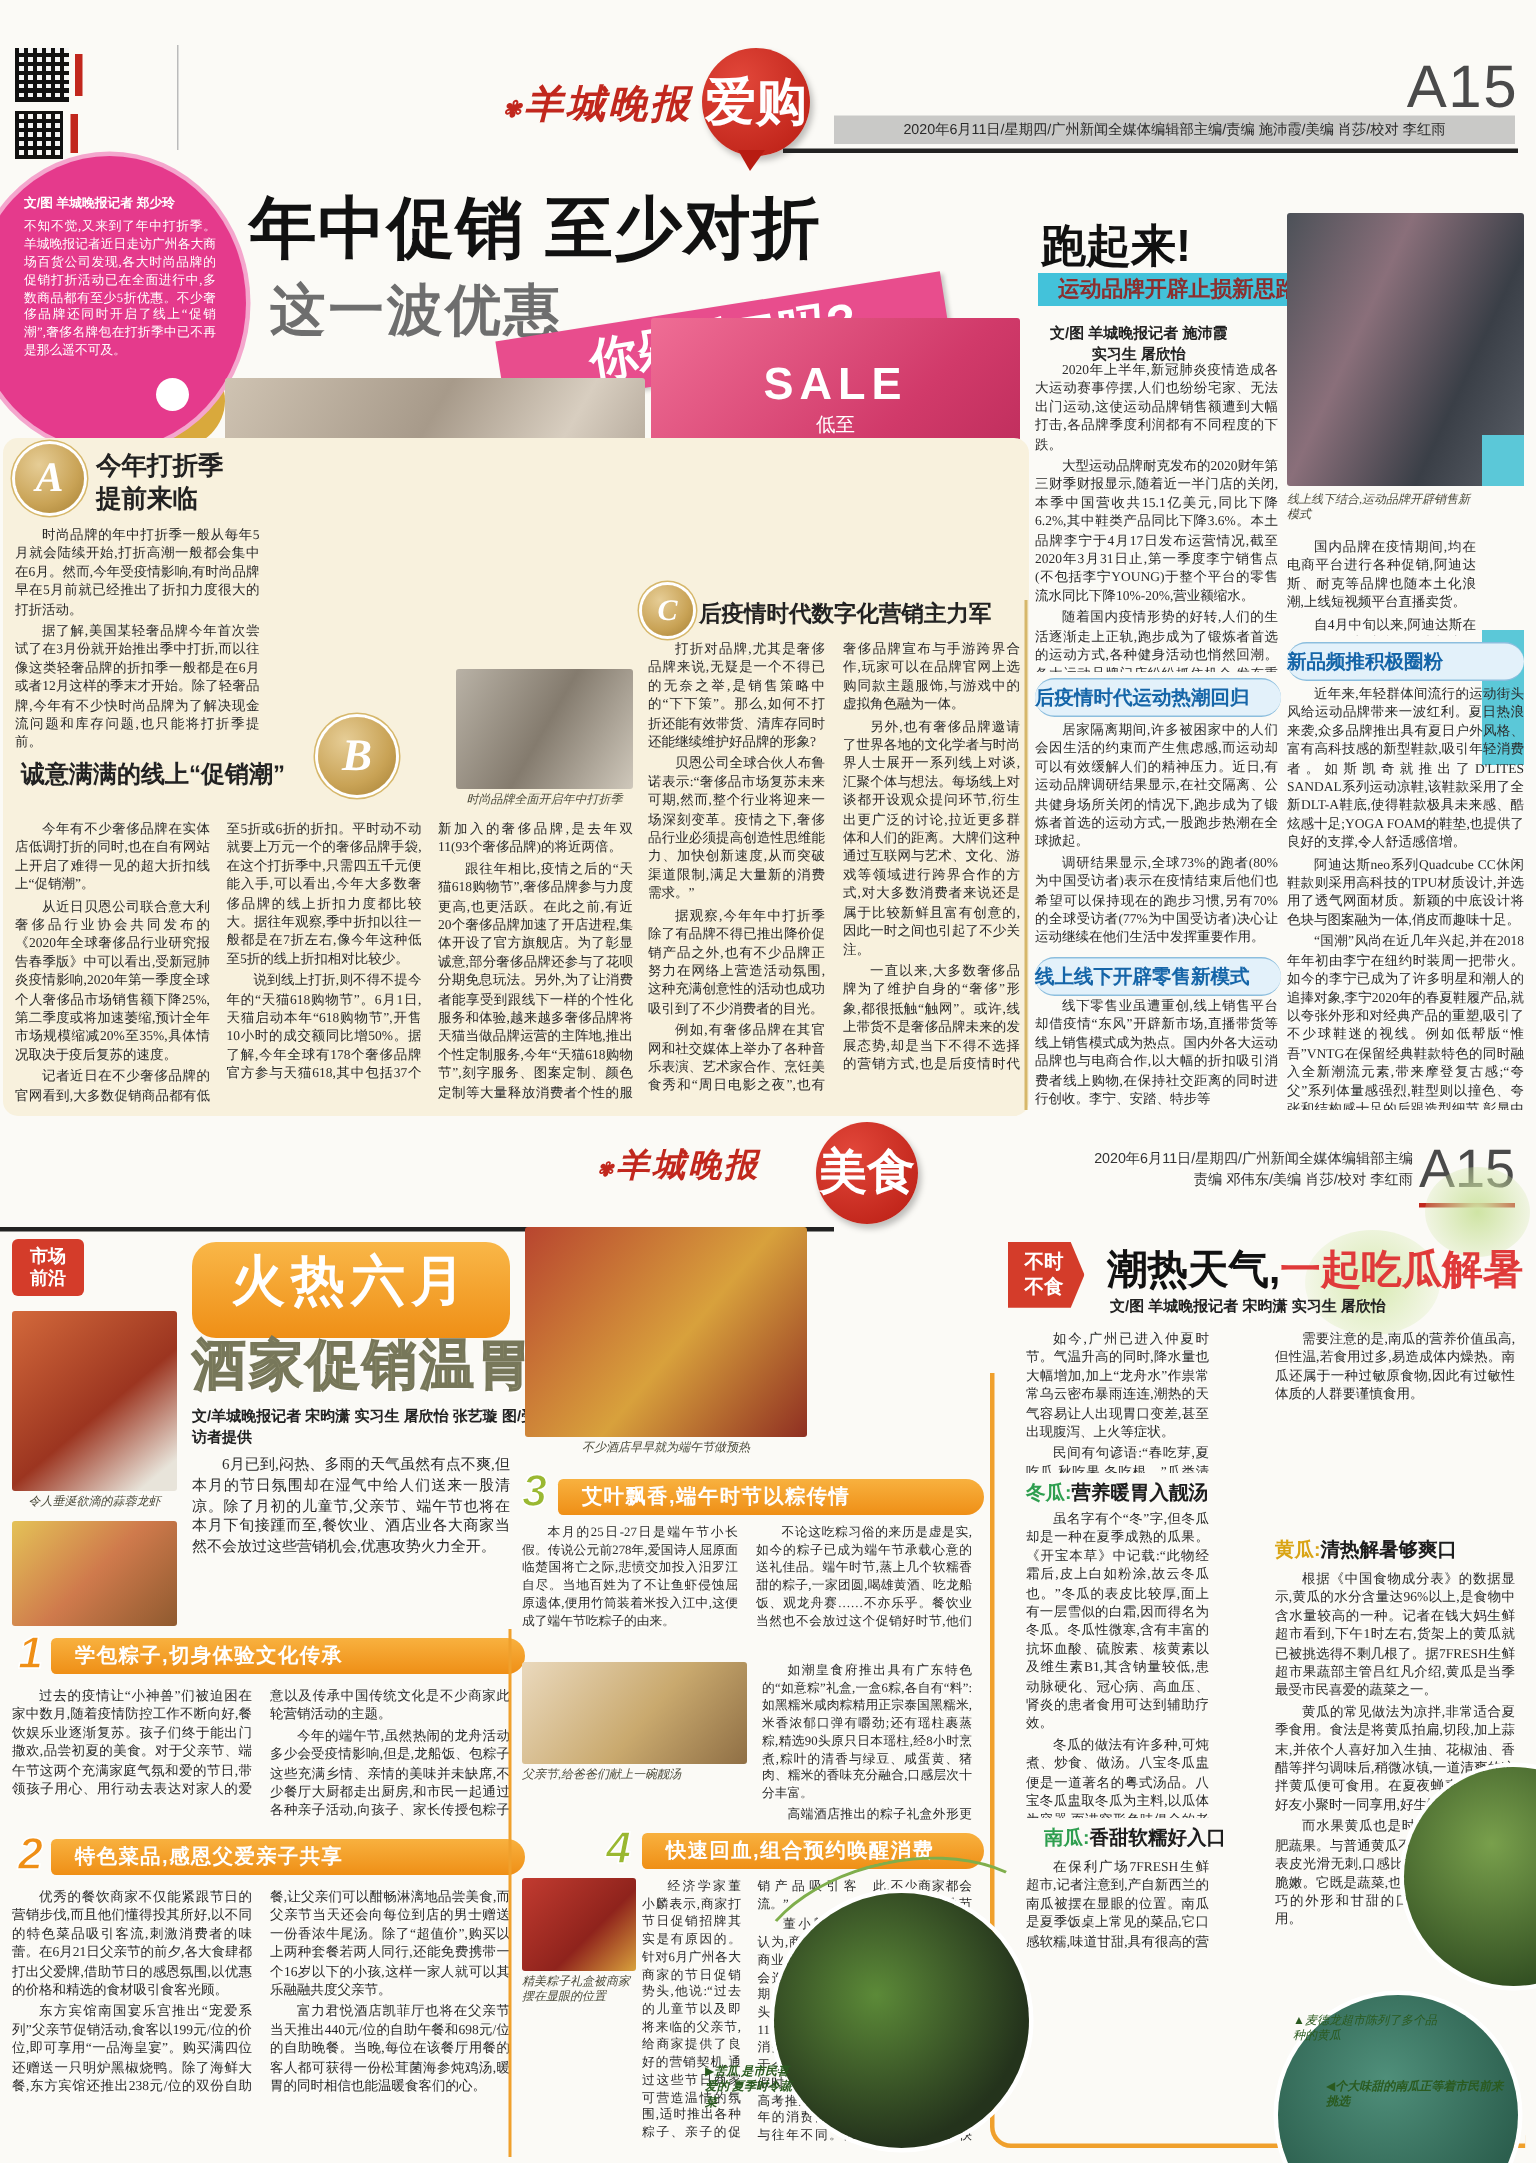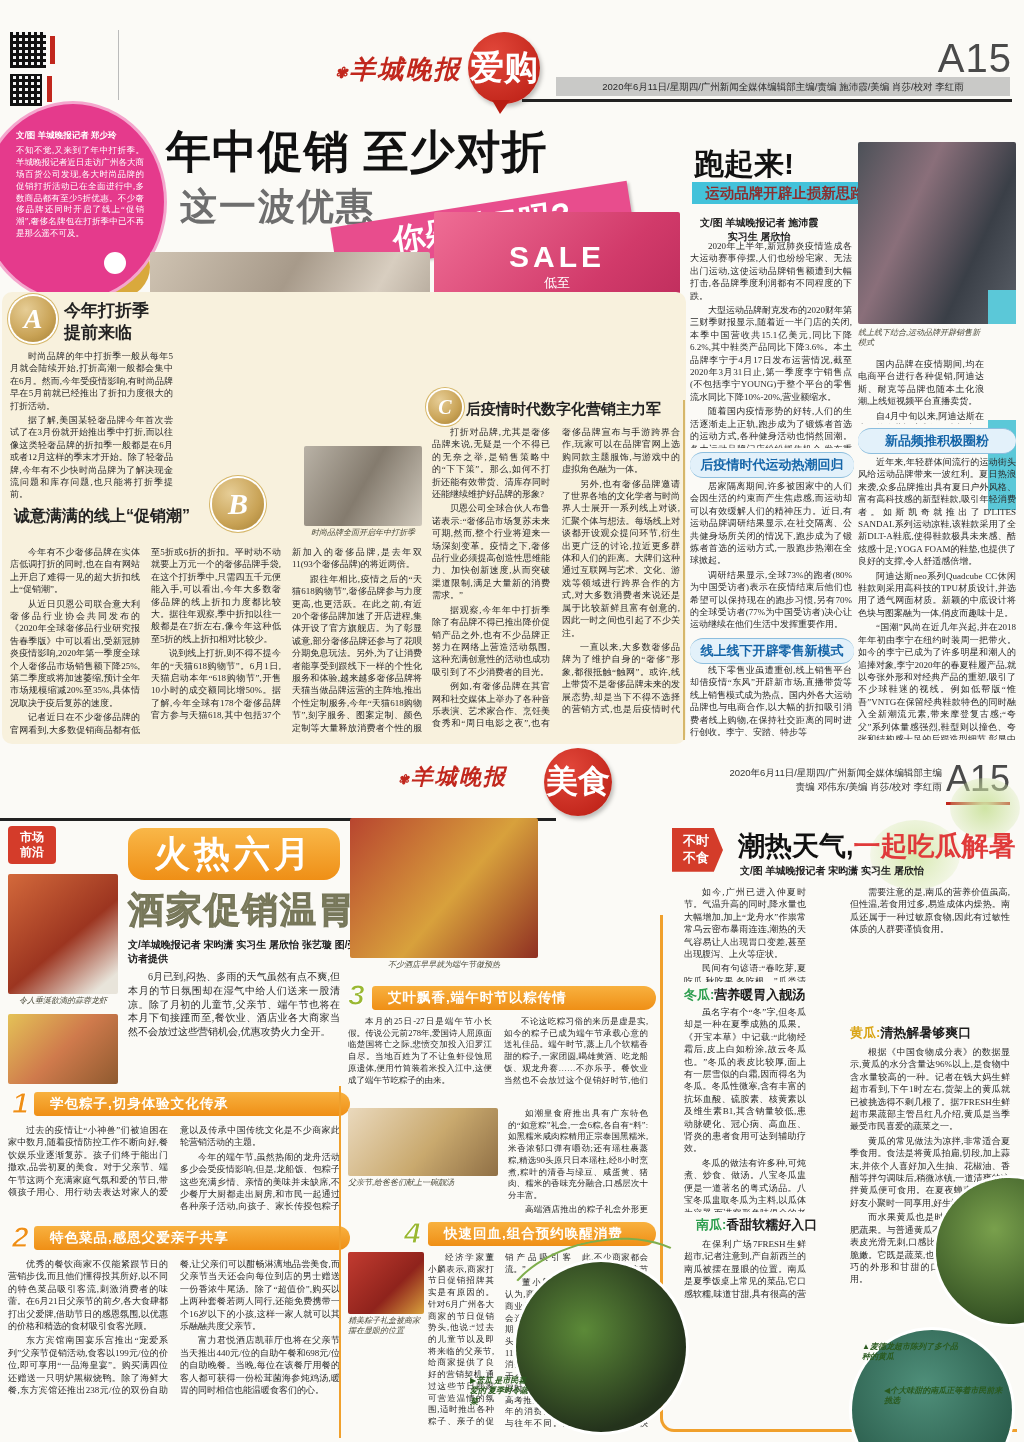--- a/index.html
+++ b/index.html
@@ -10,21 +10,21 @@
   .txt{font-size:9px;line-height:1.38;text-align:justify;color:#2a2a2a;overflow:hidden;}
   .txt p{margin:0 0 2px 0;text-indent:2em;}
   .cap{font-size:8px;line-height:1.3;color:#4a4a3a;font-style:italic;overflow:hidden;}
   .cols2{column-count:2;column-gap:12px;}
   .cols3{column-count:3;column-gap:11px;}
   .goldcoin{border-radius:50%;background:radial-gradient(circle at 35% 30%,#e6cd96,#c9a356 60%,#a57f33);
         color:#fff;display:flex;align-items:center;justify-content:center;
         font-family:"Liberation Serif",serif;font-style:italic;font-weight:bold;
         box-shadow:0 0 0 2px #fff,0 0 0 3px #d6b76a;}
   .bluebar{background:#e3f1fa;border-top:1px solid #8cbede;border-bottom:1px solid #8cbede;
-        color:#1565a8;text-align:center;font-size:13px;padding:3px 0;border-radius:13px;}
+        color:#1565a8;text-align:left;font-size:13px;padding:3px 0;border-radius:13px;}
   .greenhead{font-size:13px;font-family:"Liberation Sans",sans-serif;font-weight:bold;}
   .obar{background:linear-gradient(180deg,#f8b13f,#ef8f16);border-radius:4px 14px 14px 4px;
         color:#fff;font-size:13.5px;line-height:24px;padding-left:16px;letter-spacing:1px;}
   .bignum{font-size:30px;-webkit-text-stroke:1px #fff;text-shadow:0 0 2px #fff;font-family:"Liberation Sans",sans-serif;font-weight:bold;font-style:italic;}
   .ph{border-radius:2px;}
   .qr{background:
       repeating-linear-gradient(0deg,#111 0 3px,transparent 3px 6px),
       repeating-linear-gradient(90deg,#111 0 3px,#f4f4f4 3px 6px);}
   .circle-ph{border-radius:50%;box-shadow:0 0 0 3px #fff;}
 </style>
@@ -157,21 +157,21 @@
   <div class="abs" style="left:0;top:818px;width:556px;height:3px;background:#222;"></div>
   <div class="abs" style="left:870px;top:820px;width:90px;height:70px;border-radius:50%;background:radial-gradient(circle,#d8eab2,rgba(216,234,178,0));"></div>
   <div class="abs" style="left:950px;top:778px;width:70px;height:60px;border-radius:50%;background:radial-gradient(circle,#cfe4a4,rgba(207,228,164,0));"></div>
 
   <div class="abs hd" style="left:8px;top:826px;width:26px;padding:4px 11px;background:#d43c2a;color:#fff;font-size:12px;line-height:1.25;border-radius:4px;text-align:center;">市场前沿</div>
 
   <div class="abs ph" style="left:8px;top:874px;width:110px;height:120px;background:linear-gradient(140deg,#d3693b,#9c3520 55%,#e8e4da 90%);"></div>
   <div class="abs cap" style="left:8px;top:996px;width:110px;text-align:center;">令人垂涎欲滴的蒜蓉龙虾</div>
   <div class="abs ph" style="left:8px;top:1014px;width:110px;height:70px;background:linear-gradient(135deg,#e4c257,#cf7a4c 50%,#8f5a2f);"></div>
 
-  <div class="abs hd" style="left:128px;top:828px;width:212px;height:52px;border-radius:16px;background:linear-gradient(180deg,#f9b748,#ef8f16);color:#fff;font-size:36px;line-height:52px;text-align:center;letter-spacing:4px;">火热六月</div>
+  <div class="abs hd" style="left:128px;top:828px;width:212px;height:64px;border-radius:16px;background:linear-gradient(180deg,#f9b748,#ef8f16);color:#fff;font-size:36px;line-height:52px;text-align:center;letter-spacing:4px;">火热六月</div>
   <div class="abs hd" style="left:128px;top:886px;font-size:36px;letter-spacing:2px;color:#8f8f6c;-webkit-text-stroke:1px #77775a;text-shadow:1px 1px 0 #fff;">酒家促销温胃暖心</div>
   <div class="abs hd" style="left:128px;top:938px;width:230px;font-size:10px;line-height:1.4;color:#222;">文/羊城晚报记者 宋昀潇 实习生 屠欣怡 张艺璇 图/受访者提供</div>
   <div class="abs txt" style="left:128px;top:970px;width:212px;height:118px;font-size:10px;">
       <p style="text-indent:2em;">6月已到,闷热、多雨的天气虽然有点不爽,但本月的节日氛围却在湿气中给人们送来一股清凉。除了月初的儿童节,父亲节、端午节也将在本月下旬接踵而至,餐饮业、酒店业各大商家当然不会放过这些营销机会,优惠攻势火力全开。</p>
     </div>
 
   <div class="abs ph" style="left:350px;top:818px;width:188px;height:140px;background:linear-gradient(130deg,#b8452f,#d8a13c 55%,#8f2f22);"></div>
   <div class="abs cap" style="left:350px;top:960px;width:188px;text-align:center;">不少酒店早早就为端午节做预热</div>
 
   <span class="abs bignum" style="left:12px;top:1086px;color:#ef8f16;">1</span>
@@ -248,18 +248,18 @@
   </div>
   <div class="abs txt" style="left:850px;top:1046px;width:160px;height:252px;">
       <p>根据《中国食物成分表》的数据显示,黄瓜的水分含量达96%以上,是食物中含水量较高的一种。记者在钱大妈生鲜超市看到,下午1时左右,货架上的黄瓜就已被挑选得不剩几根了。据7FRESH生鲜超市果蔬部主管吕红凡介绍,黄瓜是当季最受市民喜爱的蔬菜之一。</p>
       <p>黄瓜的常见做法为凉拌,非常适合夏季食用。食法是将黄瓜拍扁,切段,加上蒜末,并依个人喜好加入生抽、花椒油、香醋等拌匀调味后,稍微冰镇,一道清爽的凉拌黄瓜便可食用。在夏夜蝉声中与三五好友小聚时一同享用,好生惬意。</p>
       <p>而水果黄瓜也是时下流行的一种减肥蔬果。与普通黄瓜不同,水果黄瓜个小,表皮光滑无刺,口感比市面常见的黄瓜更脆嫩。它既是蔬菜,也可作为水果食用,小巧的外形和甘甜的口味也适合孩子食用。</p>
     </div>
 
   <div class="abs circle-ph" style="left:516px;top:1262px;width:170px;height:170px;background:radial-gradient(circle at 40% 40%,#5c8a38,#24331c 70%);z-index:3;"></div>
   <div class="abs cap" style="left:470px;top:1376px;width:60px;color:#2a5a1f;font-weight:bold;z-index:4;">▶苦瓜 是市民喜爱的 夏季时令蔬菜</div>
   <div class="abs circle-ph" style="left:936px;top:1178px;width:146px;height:146px;background:radial-gradient(circle at 40% 35%,#79a04c,#324f22 75%);z-index:3;"></div>
-  <div class="abs cap" style="left:862px;top:1342px;width:100px;color:#2a5a1f;font-weight:bold;z-index:4;">▲麦德龙超市陈列了多个品种的黄瓜</div>
+  <div class="abs cap" style="left:862px;top:1342px;width:100px;color:#2a5a1f;font-weight:normal;z-index:4;">▲麦德龙超市陈列了多个品种的黄瓜</div>
   <div class="abs circle-ph" style="left:852px;top:1330px;width:160px;height:160px;background:radial-gradient(circle at 45% 35%,#4f8f7a,#2c5f4e 70%);z-index:3;"></div>
   <div class="abs cap" style="left:884px;top:1386px;width:120px;color:#2a5a1f;font-weight:bold;z-index:4;">◀个大味甜的南瓜正等着市民前来挑选</div>
   <div class="abs" style="left:500px;top:1240px;width:200px;height:120px;border:2px solid #7fae4c;border-color:#7fae4c transparent transparent transparent;border-radius:50%;transform:rotate(-12deg);z-index:2;"></div>
 
 </div>
 
 </body></html>

